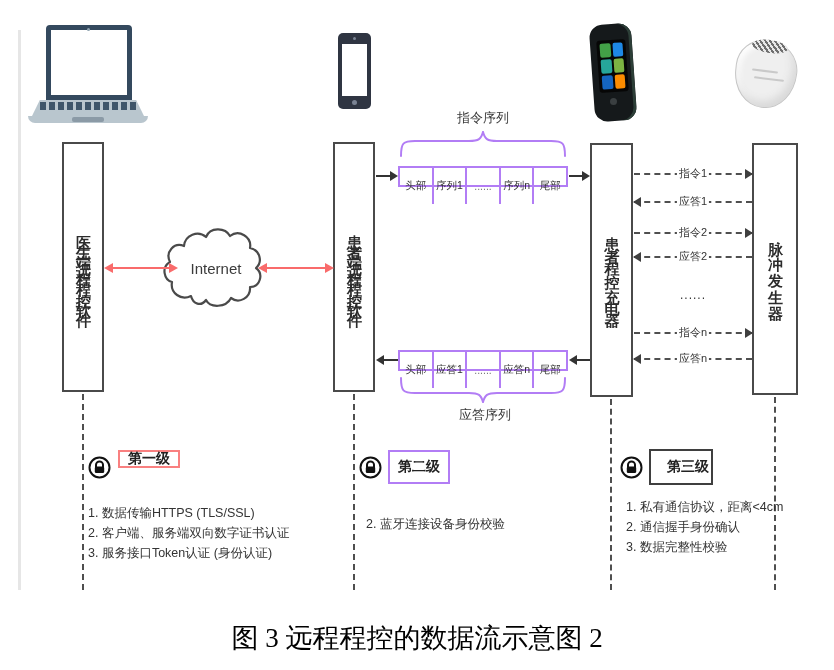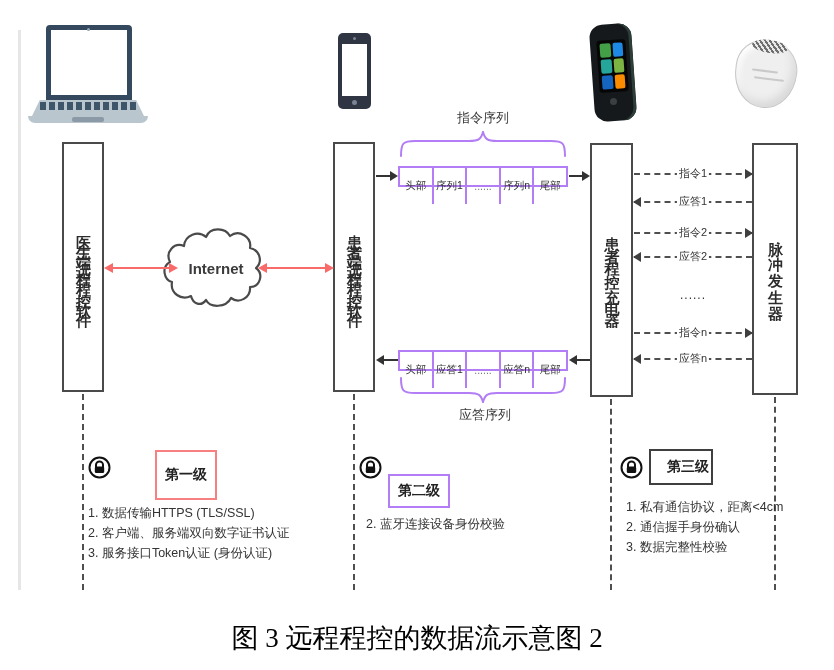--- a/index.html
+++ b/index.html
@@ -69,21 +69,21 @@
   .rf-head.left  { left:-1px; border-right:8px solid #3f3f3f; }
   .rf-dots { left:634px; width:118px; text-align:center; font-size:12px; color:#333; letter-spacing:1px; }
 
   
   .drop { border-left:2px dashed #4f4f4f; width:0; }
 
   
   .level-box { background:#fff; display:flex; align-items:center; justify-content:center;
       font-size:14px; font-weight:700; color:#222; }
   .level-box.l1 { border:2px solid #f98080; }
-  .level-box.l2 { border:2px solid #b27df5;margin-top:24px; }
+  .level-box.l2 { border:2px solid #b27df5; }
   .level-box.l3 { border:2px solid #3f3f3f;padding-left:14px; }
   .sec-list { font-size:12.5px; color:#333; line-height:20px; white-space:nowrap; }
 
   
   .caption { left:0; top:620px; width:100%; text-align:center; font-family:"Liberation Serif", serif;
       font-size:27px; color:#000; }
 
   .edge-strip { left:18px; top:30px; width:3px; height:560px; background:#e6e6e6; }
 </style>
 </head>
@@ -138,21 +138,21 @@
   <div class="abs node-box" style="left:590px;top:143px;width:43px;height:254px;">
     <span class="vtext" style="letter-spacing:0.85em;">患者程控充电器</span>
   </div>
   <div class="abs node-box" style="left:752px;top:143px;width:46px;height:252px;">
     <span class="vtext" style="letter-spacing:1.1em;">脉冲发生器</span>
   </div>
 
   <svg class="abs" style="left:160px;top:216px;" width="112" height="104" viewBox="0 0 112 104">
     <path d="M31,80 C21,85 10,77 12,66 C4,64 1,51 10,46 C5,36 14,26 24,30 C25,19 38,14 46,21 C50,11 65,11 70,20 C79,13 92,21 90,32 C100,34 103,46 96,52 C104,58 100,71 90,71 C91,82 79,88 71,82 C66,92 50,92 46,84 C41,91 33,88 31,80 Z" fill="#ffffff" stroke="#4a4a4a" stroke-width="2.2" stroke-linejoin="round"></path>
   </svg>
-  <div class="abs cloud-label" style="left:160px;top:260px;width:112px;text-align:center;font-weight:bold;">Internet</div>
+  <div class="abs cloud-label" style="left:160px;top:260px;width:112px;text-align:center;">Internet</div>
 
   <div>
     <div class="abs red-arrow" style="left:112px;top:267px;width:58px;"></div>
     <div class="abs red-head left" style="left:104px;top:263px;"></div>
     <div class="abs red-head right" style="left:169px;top:263px;"></div>
   </div>
   <div>
     <div class="abs red-arrow" style="left:266px;top:267px;width:60px;"></div>
     <div class="abs red-head left" style="left:258px;top:263px;"></div>
     <div class="abs red-head right" style="left:325px;top:263px;"></div>
@@ -225,21 +225,21 @@
   <div class="abs drop" style="left:82px;top:394px;height:196px;"></div>
   <div class="abs drop" style="left:353px;top:394px;height:196px;"></div>
   <div class="abs drop" style="left:610px;top:399px;height:191px;"></div>
   <div class="abs drop" style="left:774px;top:397px;height:193px;"></div>
 
   <svg class="abs" style="left:88px;top:456px;" width="23" height="23" viewBox="0 0 23 23">
     <circle cx="11.5" cy="11.5" r="10" fill="#fff" stroke="#111" stroke-width="2"></circle>
     <path d="M8,11 v-2.3 a3.5,3.3 0 0 1 7,0 V11" fill="none" stroke="#111" stroke-width="2"></path>
     <rect x="6.8" y="10.5" width="9.4" height="6.6" rx="1.4" fill="#111"></rect>
   </svg>
-  <div class="abs level-box l1" style="left:118px;top:450px;width:62px;height:50px;margin-left:37px;">
+  <div class="abs level-box l1" style="left:118px;top:450px;width:62px;height:18px;">
     <span>第一级</span>
   </div>
   <div class="abs sec-list" style="left:88px;top:503px;">
     <div>1. 数据传输HTTPS (TLS/SSL)</div>
     <div>2. 客户端、服务端双向数字证书认证</div>
     <div>3. 服务接口Token认证 (身份认证)</div>
   </div>
 
   <svg class="abs" style="left:359px;top:456px;" width="23" height="23" viewBox="0 0 23 23">
     <circle cx="11.5" cy="11.5" r="10" fill="#fff" stroke="#111" stroke-width="2"></circle>

